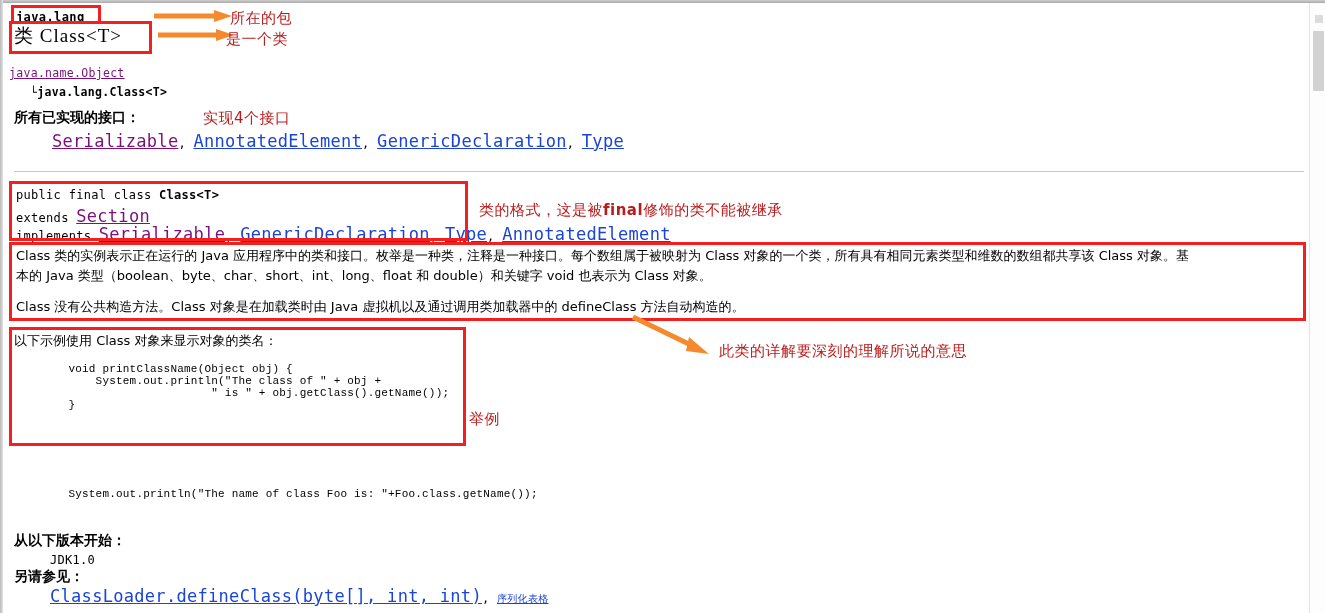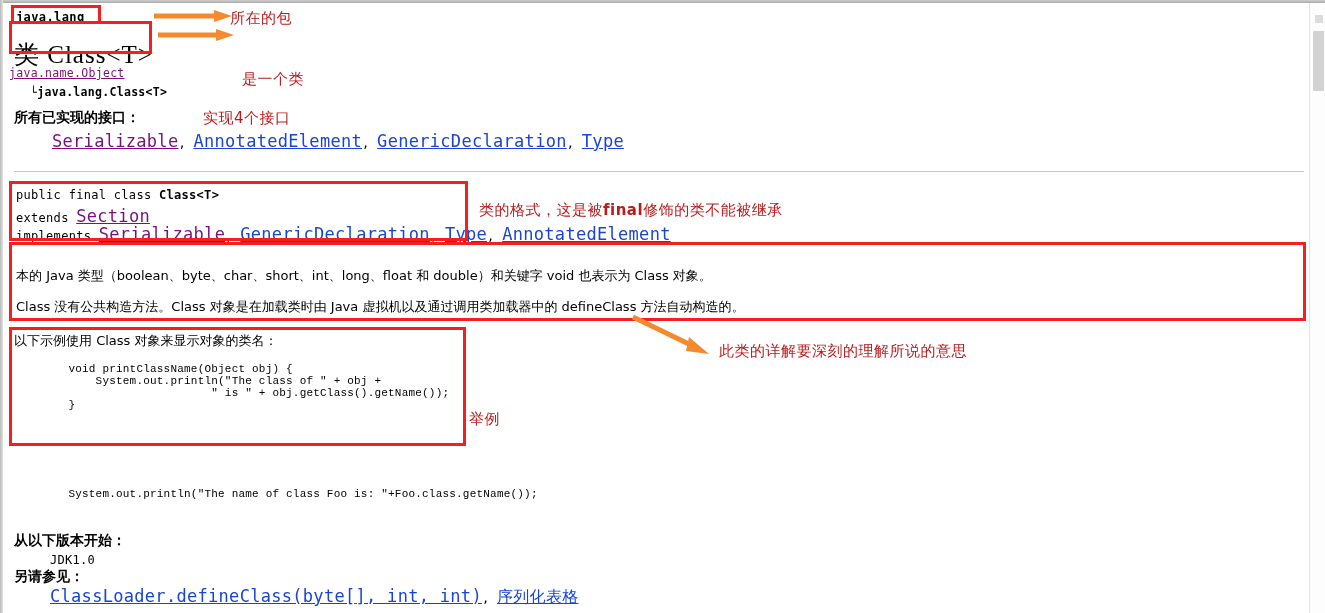--- a/index.html
+++ b/index.html
@@ -69,25 +69,24 @@
   .pkg-name {
     font-family: "DejaVu Sans Mono", "Liberation Mono", monospace;
     font-size: 12px;
     font-weight: bold;
     color: #000;
     letter-spacing: 0.4px;
   }
 
   .class-title {
     font-family: "Liberation Serif", "DejaVu Serif", serif;
-    font-size: 25px;
+    font-size: 19px;
     color: #000;
     letter-spacing: 1px;
     white-space: nowrap;
-    margin-top: 15px;
   }
 
   .tree-link {
     font-family: "DejaVu Sans Mono", "Liberation Mono", monospace;
     font-size: 11.5px;
     color: #7b0f7b;
     text-decoration: underline;
     letter-spacing: 0.3px;
   }
   .tree-child {
@@ -182,21 +181,21 @@
     <svg class="arrow" style="left:148px; top:3px;" width="80" height="16" viewBox="0 0 80 16">
       <path d="M0,8 L62,8" stroke="#f4892e" stroke-width="5" fill="none"></path>
       <path d="M78,8 L60,2 L60,14 Z" fill="#f4892e"></path>
     </svg>
     <svg class="arrow" style="left:152px; top:22px;" width="80" height="16" viewBox="0 0 80 16">
       <path d="M0,8 L60,8" stroke="#f4892e" stroke-width="5" fill="none"></path>
       <path d="M76,8 L58,2 L58,14 Z" fill="#f4892e"></path>
     </svg>
 
     <div class="anno" style="left:224px; top:4px;">所在的包</div>
-    <div class="anno" style="left:236px; top:25px;margin-top:40px;">是一个类</div>
+    <div class="anno" style="left:220px; top:25px;">是一个类</div>
 
     <div class="abs tree-link" style="left:3px; top:61px;">java.name.Object</div>
     <div class="abs" style="left:24px; top:77px; white-space:nowrap;">
       <span class="tree-child">└</span><span class="tree-child">java.lang.Class&lt;T&gt;</span>
     </div>
 
     <div class="abs section-head" style="left:8px; top:104px;">所有已实现的接口：</div>
 
     <div class="anno" style="left:197px; top:104px;">实现4个接口</div>
 
@@ -214,20 +213,21 @@
     </div>
     <div class="abs sigline" style="left:10px; top:219px;">
       <span>implements </span><span class="lnk visited">Serializable</span><span>, </span><span class="lnk">GenericDeclaration</span><span>, </span><span class="lnk">Type</span><span>, </span><span class="lnk">AnnotatedElement</span>
     </div>
     <div class="redbox" style="left:3px; top:176px; width:459px; height:60px;"></div>
 
     <div class="anno" style="left:473px; top:196px;">
       <span>类的格式，这是被</span><b>final</b><span>修饰的类不能被继承</span>
     </div>
 
+    <div class="abs bodytext" style="left:10px; top:242px;">Class 类的实例表示正在运行的 Java 应用程序中的类和接口。枚举是一种类，注释是一种接口。每个数组属于被映射为 Class 对象的一个类，所有具有相同元素类型和维数的数组都共享该 Class 对象。基</div>
     <div class="abs bodytext" style="left:10px; top:262px;">本的 Java 类型（boolean、byte、char、short、int、long、float 和 double）和关键字 void 也表示为 Class 对象。</div>
     <div class="abs bodytext" style="left:10px; top:293px;">Class 没有公共构造方法。Class 对象是在加载类时由 Java 虚拟机以及通过调用类加载器中的 defineClass 方法自动构造的。</div>
     <div class="redbox" style="left:3px; top:237px; width:1297px; height:79px;"></div>
 
     <svg class="arrow" style="left:625px; top:310px;" width="90" height="45" viewBox="0 0 90 45">
       <path d="M2,2 L62,31" stroke="#f4892e" stroke-width="5" fill="none"></path>
       <path d="M78,39 L58,22 L55,36 Z" fill="#f4892e"></path>
     </svg>
     <div class="anno" style="left:713px; top:337px;">此类的详解要深刻的理解所说的意思</div>
 
@@ -240,17 +240,17 @@
 
     <div class="anno" style="left:463px; top:405px;">举例</div>
 
     <pre class="abs code" style="left:8px; top:483px; margin:0;">        System.out.println("The name of class Foo is: "+Foo.class.getName());</pre>
 
     <div class="abs section-head" style="left:8px; top:527px;">从以下版本开始：</div>
     <div class="abs sigline" style="left:44px; top:548px;">JDK1.0</div>
 
     <div class="abs section-head" style="left:8px; top:563px;">另请参见：</div>
     <div class="abs" style="left:44px; top:581px; white-space:nowrap;">
-      <span class="lnk">ClassLoader.defineClass(byte[], int, int)</span><span class="sigline">, </span><span class="lnk cjk" style="font-size:16px;">序列化表格</span>
+      <span class="lnk">ClassLoader.defineClass(byte[], int, int)</span><span class="sigline">, </span><span class="lnk cjk" style="font-size:10px;">序列化表格</span>
     </div>
 
   </div>
 </div>
 
 </body></html>

